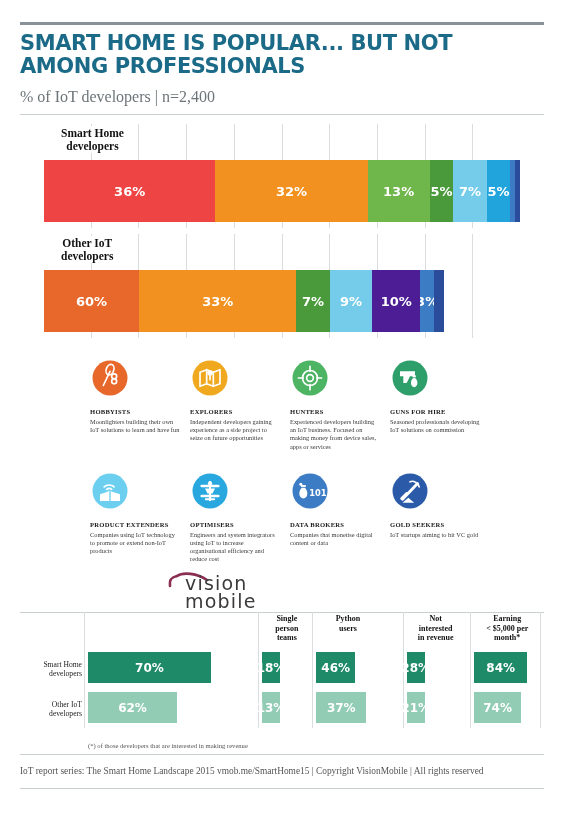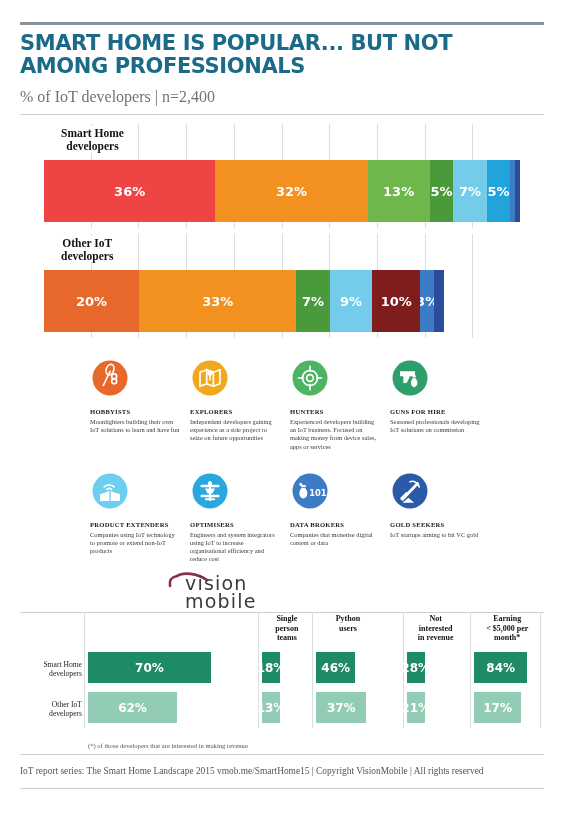--- a/index.html
+++ b/index.html
@@ -142,25 +142,25 @@
             <i></i>
             <i></i>
             <i></i>
             <i></i>
             <i></i>
             <i></i>
           </div>
         </div>
         <div class="sb-label" style="left: 14px; top: 2px;"><span>Other IoT</span><br><span>developers</span></div>
         <div class="sb-bar" style="position: absolute; left: 0px; top: 36px; width: 100%;">
-          <div class="seg" style="width: 20%; background: rgb(232, 103, 42);">20%</div>
+          <div class="seg" style="width: 20%; background: rgb(232, 103, 42);">60%</div>
           <div class="seg" style="width: 33%; background: rgb(242, 145, 32);">33%</div>
           <div class="seg" style="width: 7%; background: rgb(74, 154, 60);">7%</div>
           <div class="seg" style="width: 9%; background: rgb(116, 204, 234);">9%</div>
-          <div class="seg" style="width: 10%; background: #7f1d1d;">10%</div>
+          <div class="seg" style="width: 10%; background: #4c1d95;">10%</div>
           <div class="seg" style="width: 3%; background: rgb(60, 124, 196);">3%</div>
           <div class="seg" style="width: 2%; background: rgb(43, 76, 155);"></div>
         </div>
       </div>
     </div>
 
   <div class="personas" id="personas">
       <div class="prow" style="margin-bottom: 20px;">
         <div class="pcell">
           <div><svg viewBox="0 0 48 44" width="40" height="40">
@@ -283,21 +283,21 @@
         <div class="bc-bar" style="left: 68px; top: 2px; width: 122.88px; background: rgb(31, 138, 103);">70%</div>
         <div class="bc-bar" style="left: 242.02px; top: 2px; width: 18px; background: rgb(31, 138, 103);">18%</div>
         <div class="bc-bar" style="left: 296.26px; top: 2px; width: 38.94px; background: rgb(31, 138, 103);">46%</div>
         <div class="bc-bar" style="left: 386.66px; top: 2px; width: 18px; background: rgb(31, 138, 103);">28%</div>
         <div class="bc-bar" style="left: 454.46px; top: 2px; width: 52.5365px; background: rgb(31, 138, 103);">84%</div>
         <div class="bc-rowlab" style="top: 50px;"><span>Other IoT</span><br><span>developers</span></div>
         <div class="bc-bar" style="left: 68px; top: 42px; width: 89px; background: rgb(147, 204, 180);">62%</div>
         <div class="bc-bar" style="left: 242.02px; top: 42px; width: 18px; background: rgb(147, 204, 180);">13%</div>
         <div class="bc-bar" style="left: 296.26px; top: 42px; width: 50px; background: rgb(147, 204, 180);">37%</div>
         <div class="bc-bar" style="left: 386.66px; top: 42px; width: 18px; background: rgb(147, 204, 180);">21%</div>
-        <div class="bc-bar" style="left: 454.46px; top: 42px; width: 46.2822px; background: rgb(147, 204, 180);">17%</div>
+        <div class="bc-bar" style="left: 454.46px; top: 42px; width: 46.2822px; background: rgb(147, 204, 180);">74%</div>
       </div>
     <div class="bc-note">(*) of those developers that are interested in making revenue</div>
     <div class="bc-rule-bot"></div>
   </div>
 
   <div class="footer">IoT report series: The Smart Home Landscape 2015 vmob.me/SmartHome15 | Copyright VisionMobile | All rights reserved</div>
   <div class="foot-rule"></div>
 
 </div>
 

